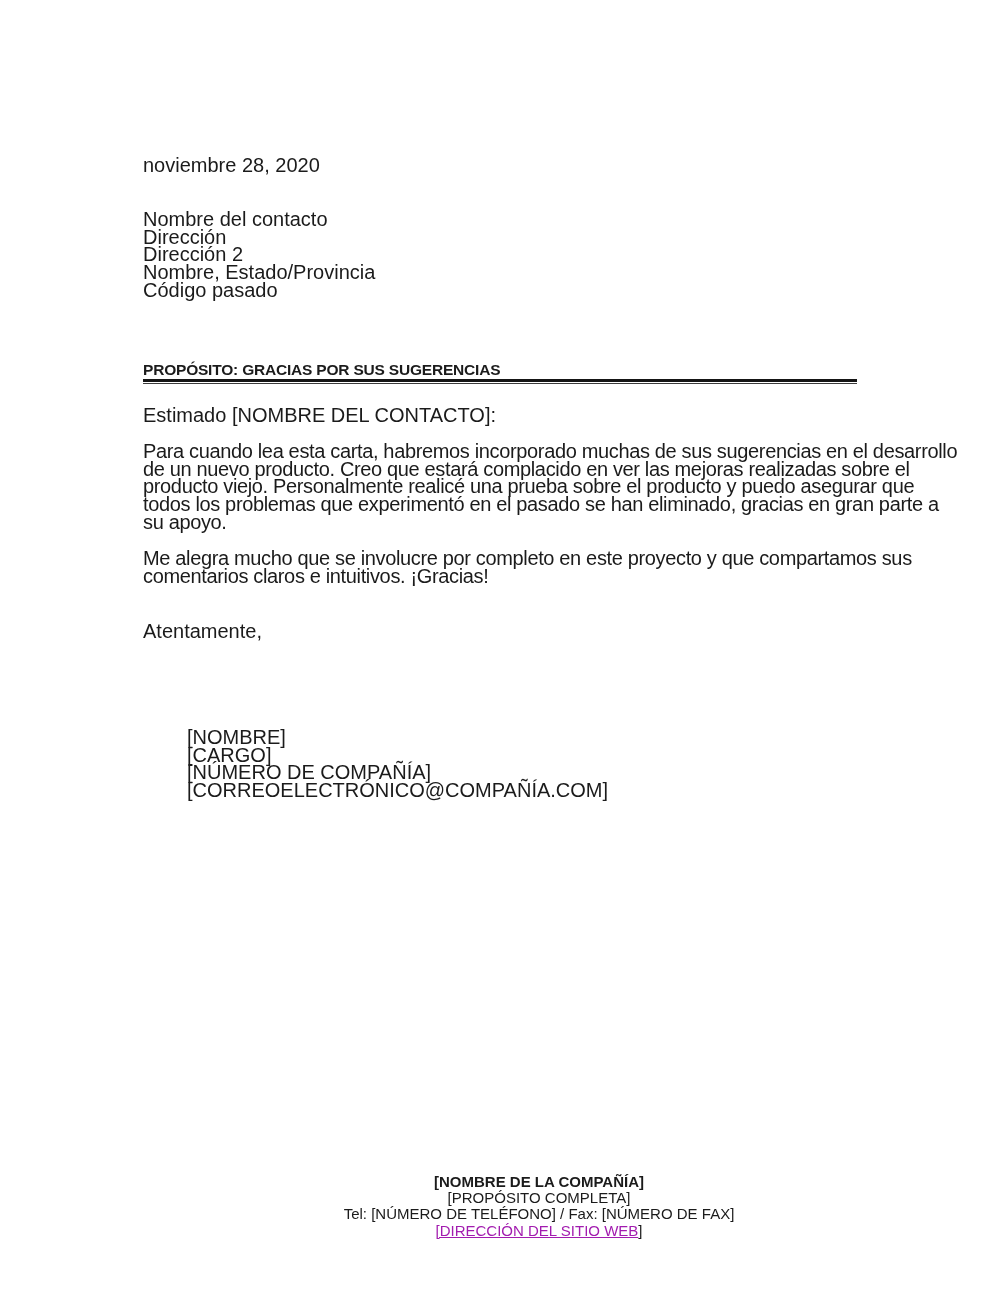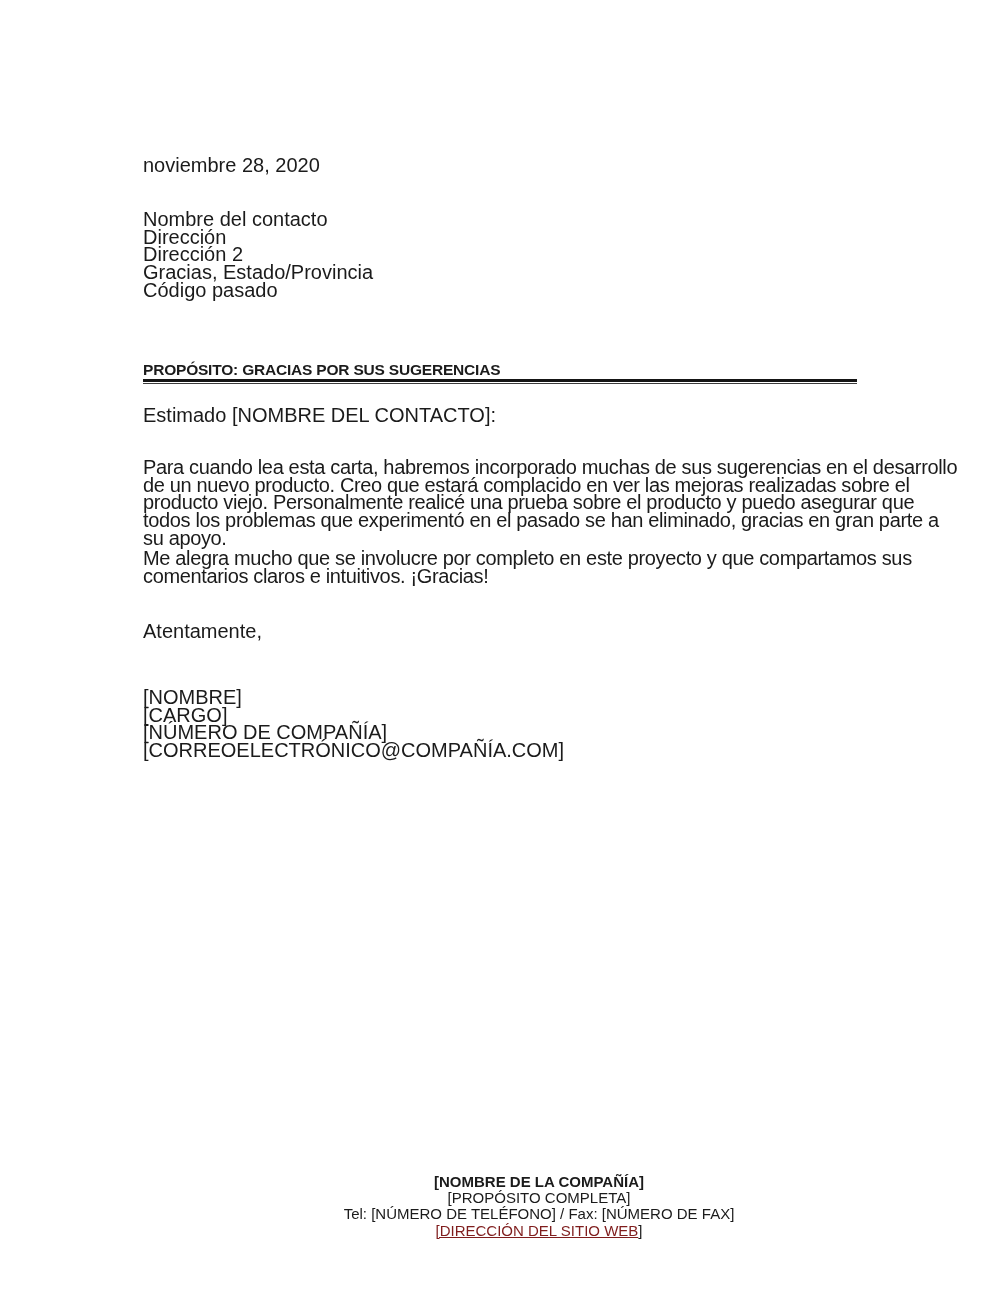--- a/index.html
+++ b/index.html
@@ -39,56 +39,56 @@
     white-space: nowrap;
   }
   .subject-rule {
     margin-top: 1px;
     height: 5px;
     border-top: 3px solid #151515;
     border-bottom: 1px solid #3c3c3c;
     box-sizing: border-box;
   }
   .salutation-block { top: 407px; }
-  .para-1 { top: 443px; margin-top: 16px; }
+  .para-1 { top: 443px; }
   .para-2 { top: 550px; }
   .para .line { letter-spacing: -0.35px; }
   .closing-block { top: 623px; }
-  .signature-block { top: 689px; }
+  .signature-block { top: 729px; margin-left: 44px; }
   .footer-block {
     top: 1174px;
     left: 0;
     width: 1000px;
     text-align: center;
     font-size: 15px;
     line-height: 16.2px;
     padding-left: 39px;
   }
   .footer-company { font-weight: bold; }
   .site-link {
-    color: #7f1d1d;
+    color: #a21caf;
     text-decoration: underline;
     cursor: pointer;
   }
   .bracket-close { color: #1b1b1b; }
 </style>
 </head>
 <body>
 
 <div class="page">
 
   <div class="abs text15 date-block">
     <div class="line">noviembre 28, 2020</div>
   </div>
 
   <div class="abs text15 recipient-block">
     <div class="line">Nombre del contacto</div>
     <div class="line">Dirección</div>
     <div class="line">Dirección 2</div>
-    <div class="line">Gracias, Estado/Provincia</div>
+    <div class="line">Nombre, Estado/Provincia</div>
     <div class="line">Código pasado</div>
   </div>
 
   <div class="abs subject-block">
     <div class="subject-text">PROPÓSITO: GRACIAS POR SUS SUGERENCIAS</div>
     <div class="subject-rule"></div>
   </div>
 
   <div class="abs text15 salutation-block">
     <div class="line">Estimado [NOMBRE DEL CONTACTO]:</div>

